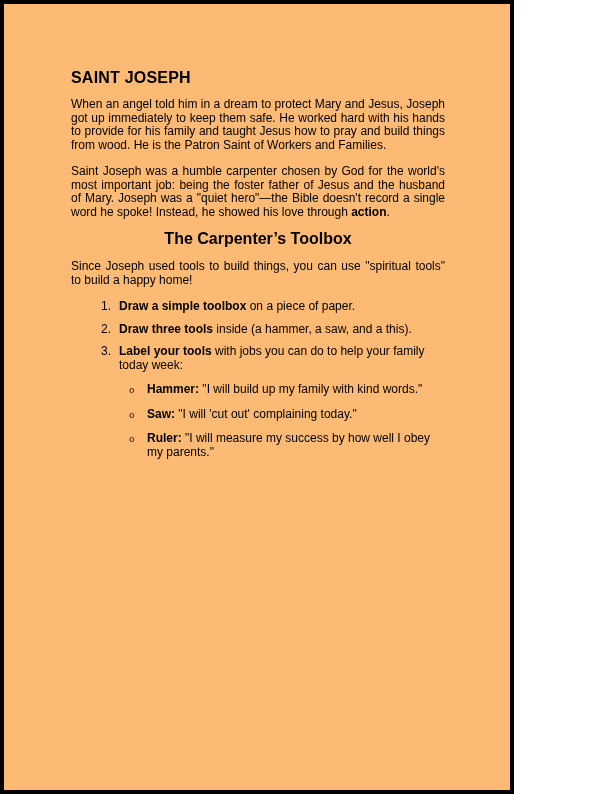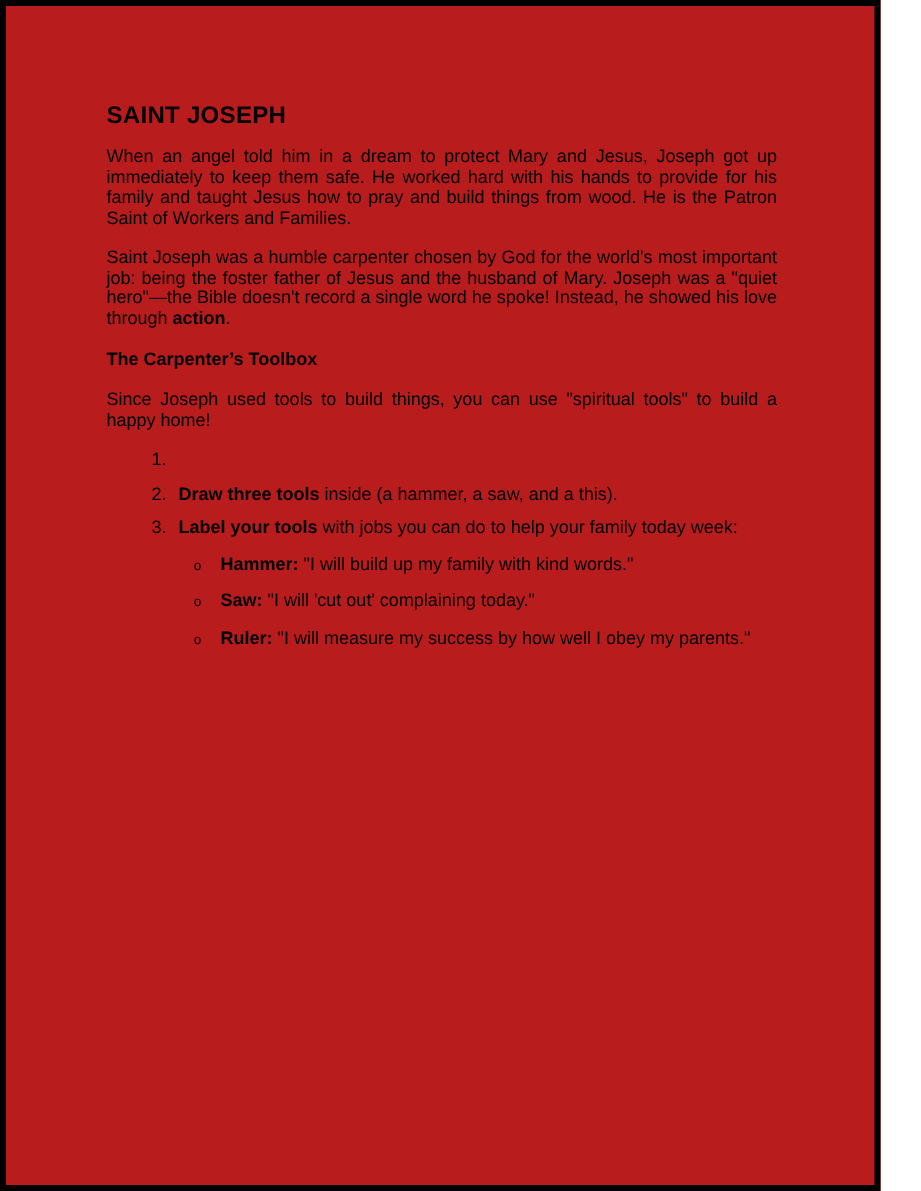--- a/index.html
+++ b/index.html
@@ -3,23 +3,23 @@
 <meta charset="utf-8">
 <style>
   * { margin: 0; padding: 0; box-sizing: border-box; }
   html, body {
     width: 614px;
     background: #ffffff;
     font-family: "Liberation Sans", sans-serif;
     color: #000000;
   }
   .page {
-    width: 587px;
+    width: 514px;
     height: 794px;
-    background: #b91c1c;
+    background: #fdba74;
     border: 4px solid #000000;
     padding: 64px 65px 40px 67px;
     overflow: hidden;
   }
   .doc-title {
     font-size: 16px;
     font-weight: bold;
     line-height: 19px;
     margin-bottom: 11px;
     letter-spacing: 0.2px;
@@ -33,24 +33,25 @@
   .activity-heading {
     font-size: 15px;
     font-weight: bold;
     font-style: italic;
     line-height: 18px;
     margin-top: 15px;
     margin-bottom: 12px;
     letter-spacing: 0.2px;
   }
   .sub-heading {
-    font-size: 12px;
+    font-size: 16px;
     font-weight: bold;
     line-height: 14px;
     margin-bottom: 14px;
+    text-align: center;
   }
   .label-line {
     font-size: 12px;
     font-weight: bold;
     line-height: 13.5px;
     margin-bottom: 9px;
   }
   b { font-weight: bold; }
   ol.steps {
     list-style: none;
@@ -101,20 +102,21 @@
 
 
   <h3 class="sub-heading">The Carpenter’s Toolbox</h3>
 
   <p class="body-text">Since Joseph used tools to build things, you can use "spiritual tools" to build a happy home!</p>
 
 
   <ol class="steps">
     <li>
       <span class="step-number">1.</span>
+      <span class="step-body"><b>Draw a simple toolbox</b><span> on a piece of paper.</span></span>
     </li>
     <li>
       <span class="step-number">2.</span>
       <span class="step-body"><b>Draw three tools</b><span> inside (a hammer, a saw, and a this).</span></span>
     </li>
     <li>
       <span class="step-number">3.</span>
       <span class="step-body"><b>Label your tools</b><span> with jobs you can do to help your family today week:</span></span>
     </li>
   </ol>

